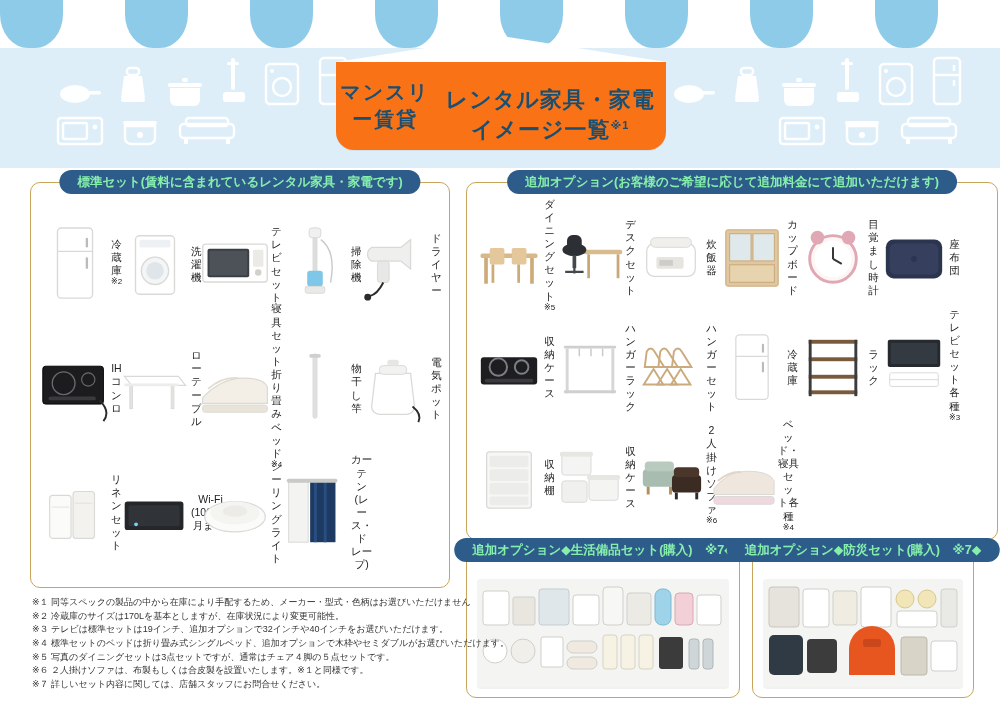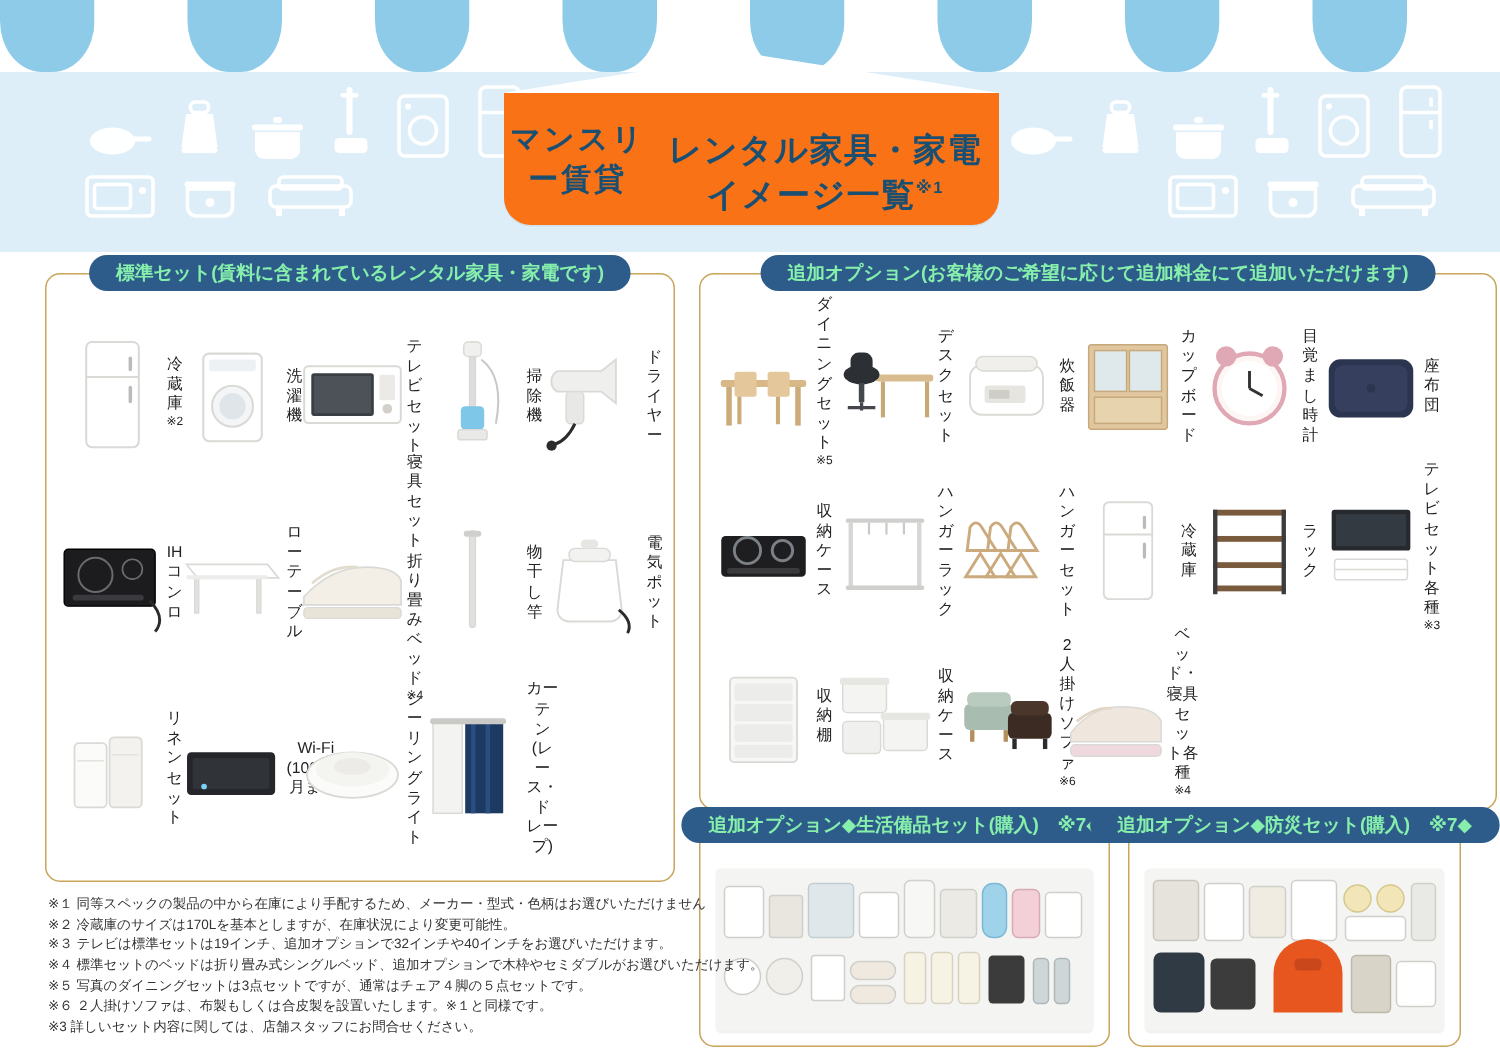--- a/index.html
+++ b/index.html
@@ -691,14 +691,14 @@
   </div>
 </div>
 
 <div class="notes">
   <div>※１ 同等スペックの製品の中から在庫により手配するため、メーカー・型式・色柄はお選びいただけません</div>
   <div>※２ 冷蔵庫のサイズは170Lを基本としますが、在庫状況により変更可能性。</div>
   <div>※３ テレビは標準セットは19インチ、追加オプションで32インチや40インチをお選びいただけます。</div>
   <div>※４ 標準セットのベッドは折り畳み式シングルベッド、追加オプションで木枠やセミダブルがお選びいただけます。</div>
   <div>※５ 写真のダイニングセットは3点セットですが、通常はチェア４脚の５点セットです。</div>
   <div>※６ ２人掛けソファは、布製もしくは合皮製を設置いたします。※１と同様です。</div>
-  <div>※3 詳しいセット内容に関しては、店舗スタッフにお問合せください。</div>
+  <div>※７ 詳しいセット内容に関しては、店舗スタッフにお問合せください。</div>
 </div>
 
 </body></html>

